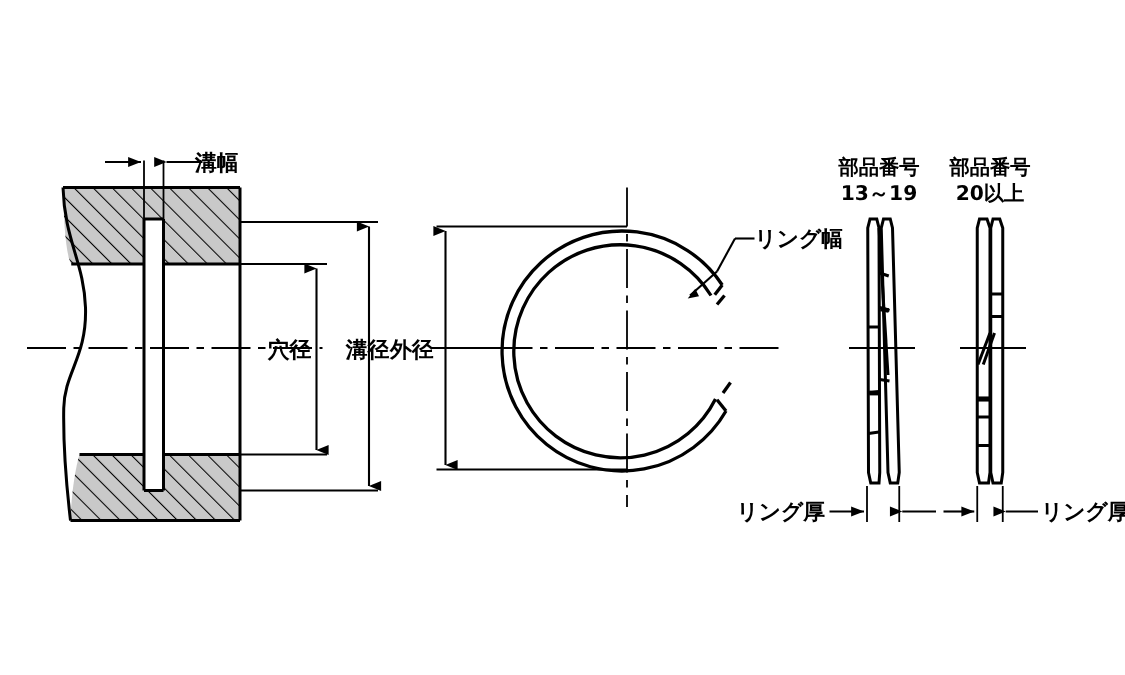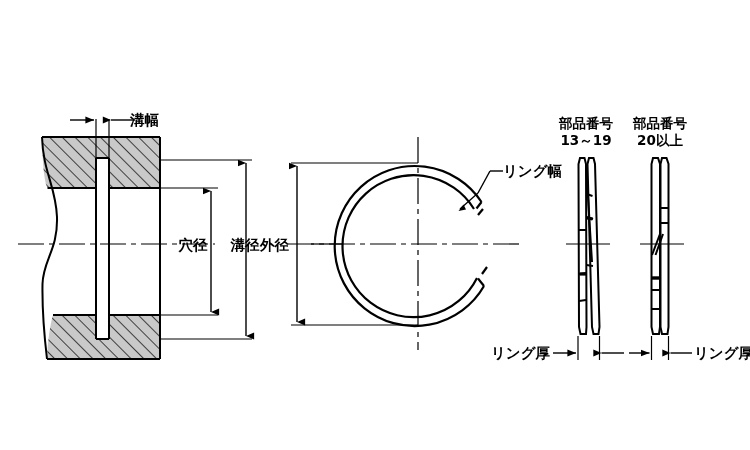--- a/index.html
+++ b/index.html
@@ -3,21 +3,21 @@
 <meta charset="utf-8">
 <title>Spiral Retaining Ring Technical Drawing</title>
 <style>
   html,body{margin:0;padding:0;background:#ffffff;}
   body{
     width:750px;height:450px;
     font-family:"DejaVu Sans","Liberation Sans",sans-serif;
     overflow:hidden;
     position:relative;
   }
-  #drawing-root{position:absolute;left:0;top:12px;width:750px;height:328px;text-decoration:underline;}
+  #drawing-root{position:absolute;left:0;top:0;width:750px;height:328px;text-decoration:underline;}
   svg{display:block;}
   .lbl{
     font-family:"DejaVu Sans","Liberation Sans",sans-serif;
     font-weight:bold;
     fill:#000000;
   }
   .lbl-14{font-size:14.5px;}
   .lbl-13{font-size:13.5px;}
 </style>
 </head>

